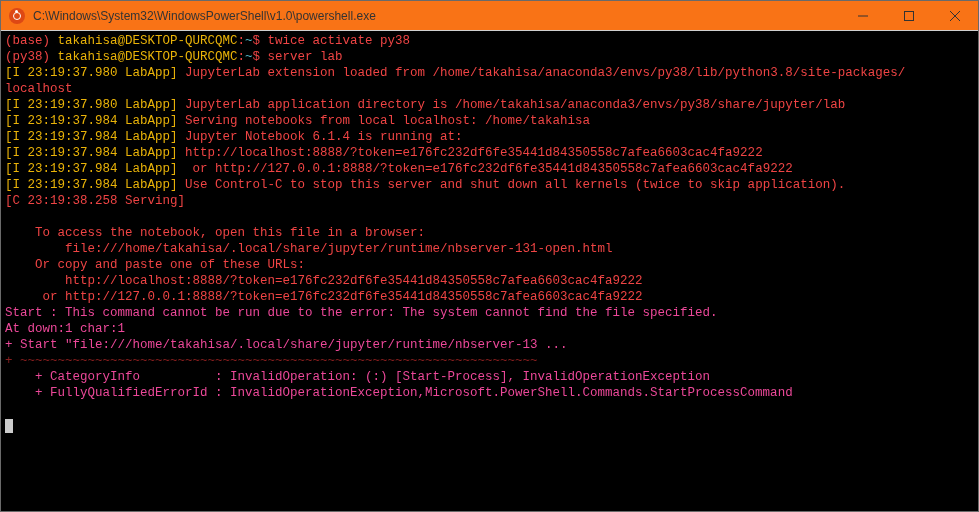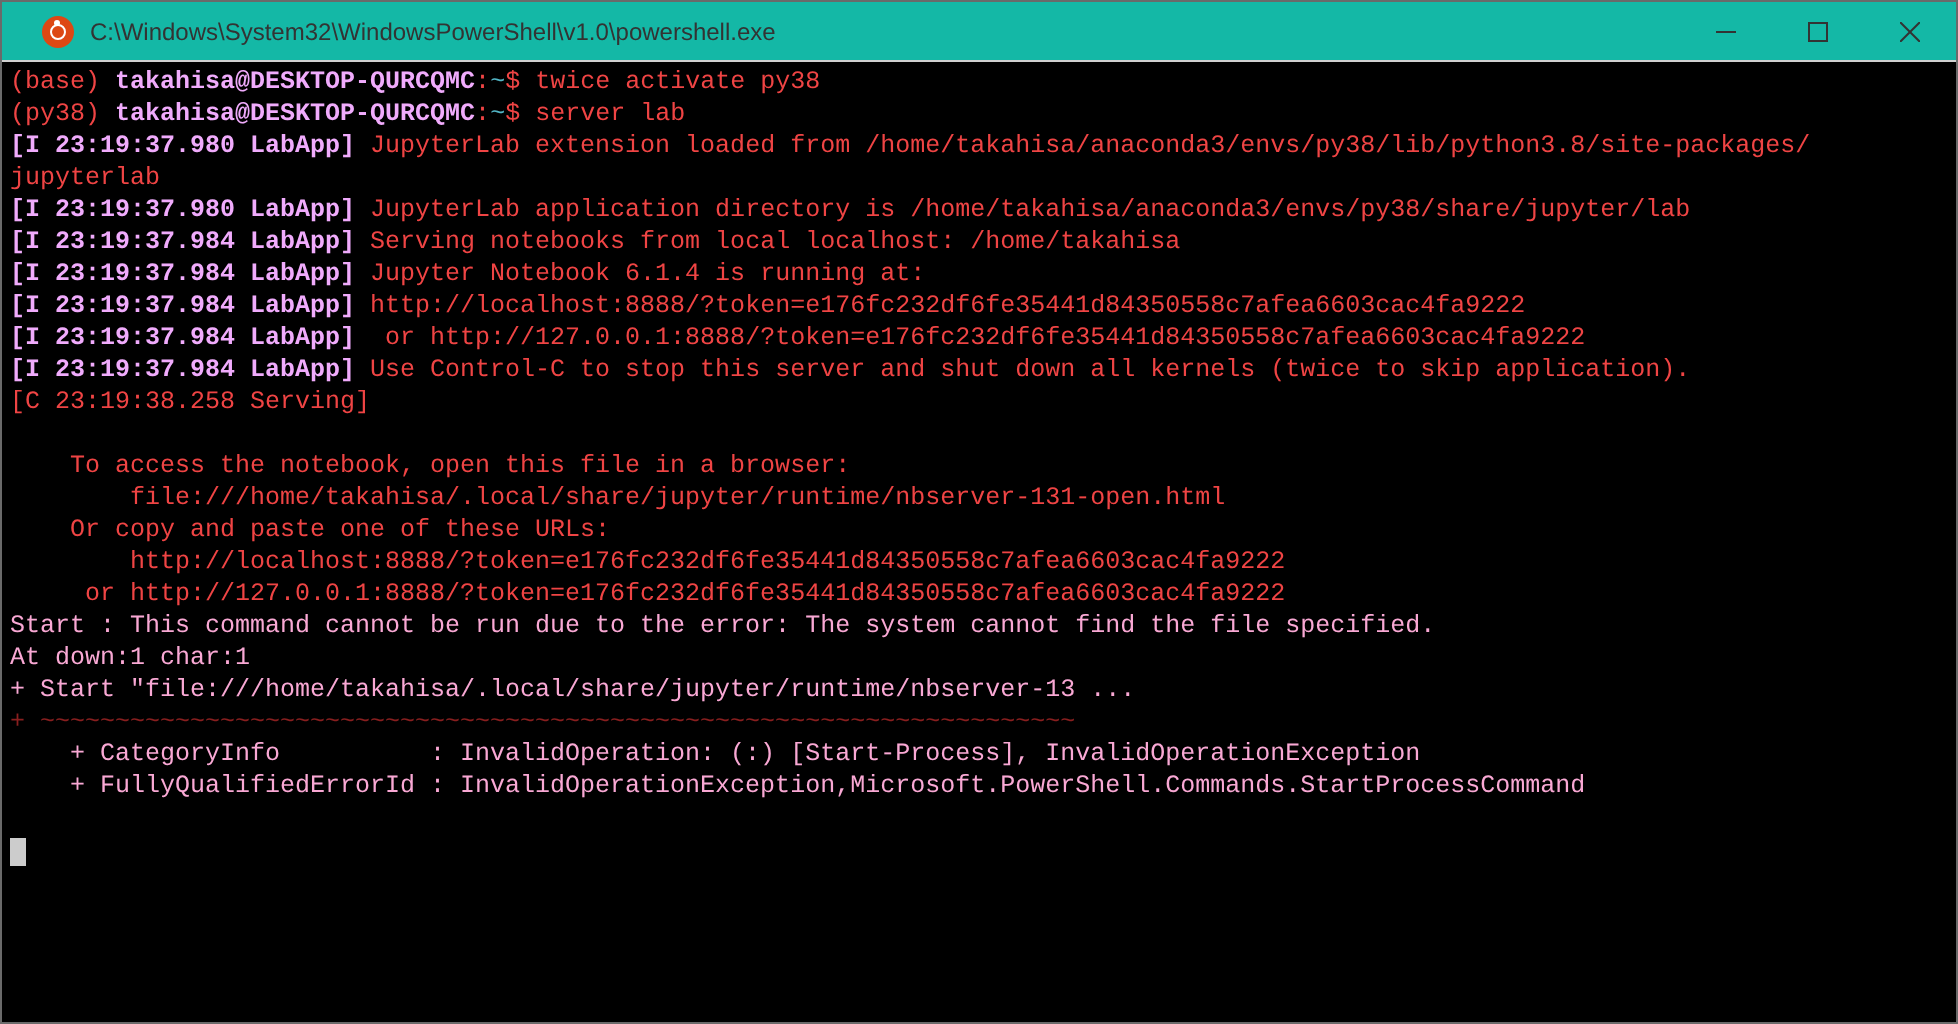--- a/index.html
+++ b/index.html
@@ -13,24 +13,24 @@
 .window {
   width: 979px;
   height: 512px;
   border: 1px solid #6a6a6a;
   display: flex;
   flex-direction: column;
   background: #000;
 }
 .titlebar {
   height: 30px;
-  background: #14b8a6;
+  background: #f97316;
   display: flex;
   align-items: center;
-  padding-left: 20px;
+  padding-left: 8px;
   border-bottom: 1px solid #d0d0d0;
 }
 .titlebar .icon {
   width: 16px;
   height: 16px;
   border-radius: 50%;
   background: #dd4814;
   display: flex;
   align-items: center;
   justify-content: center;
@@ -71,24 +71,24 @@
   flex: 1;
   background: #000;
   color: #ccc;
   font-family: Consolas, "Courier New", monospace;
   font-size: 12.5px;
   line-height: 16px;
   padding: 2px 4px;
   overflow: hidden;
   white-space: pre;
 }
-.green { color: #f0abfc; font-weight: bold; }
+.green { color: #eab308; }
 .cyan  { color: #52b6c6; }
 .white { color: #ef4444; }
-.red   { color: #f9a8d4; }
+.red   { color: #ec4899; }
 .darkred { color: #8a1f1f; }
 
 .cursor {
   display: inline-block;
   width: 8px;
   height: 14px;
   background: #ccc;
   vertical-align: bottom;
   animation: blink 1s step-start infinite;
 }
@@ -115,21 +115,21 @@
       <svg width="10" height="10">
           <line x1="0" y1="0" x2="10" y2="10" stroke="#333" stroke-width="1"></line>
           <line x1="10" y1="0" x2="0" y2="10" stroke="#333" stroke-width="1"></line>
         </svg>
     </div>
   </div>
 
   <div class="terminal"><span class="white">(base) </span><span class="green">takahisa@DESKTOP-QURCQMC</span><span class="white">:</span><span class="cyan">~</span><span class="white">$ </span><span class="white">twice activate py38</span>
 <span class="white">(py38) </span><span class="green">takahisa@DESKTOP-QURCQMC</span><span class="white">:</span><span class="cyan">~</span><span class="white">$ </span><span class="white">server lab</span>
 <span class="green">[I 23:19:37.980 LabApp]</span><span class="white"> JupyterLab extension loaded from /home/takahisa/anaconda3/envs/py38/lib/python3.8/site-packages/</span>
-<span class="white">jupyterlab</span>
+<span class="white">localhost</span>
 <span class="green">[I 23:19:37.980 LabApp]</span><span class="white"> JupyterLab application directory is /home/takahisa/anaconda3/envs/py38/share/jupyter/lab</span>
 <span class="green">[I 23:19:37.984 LabApp]</span><span class="white"> Serving notebooks from local localhost: /home/takahisa</span>
 <span class="green">[I 23:19:37.984 LabApp]</span><span class="white"> Jupyter Notebook 6.1.4 is running at:</span>
 <span class="green">[I 23:19:37.984 LabApp]</span><span class="white"> http://localhost:8888/?token=e176fc232df6fe35441d84350558c7afea6603cac4fa9222</span>
 <span class="green">[I 23:19:37.984 LabApp]</span><span class="white">  or http://127.0.0.1:8888/?token=e176fc232df6fe35441d84350558c7afea6603cac4fa9222</span>
 <span class="green">[I 23:19:37.984 LabApp]</span><span class="white"> Use Control-C to stop this server and shut down all kernels (twice to skip application).</span>
 <span class="white">[C 23:19:38.258 Serving]</span>
 <span class="white"></span>
 <span class="white">    To access the notebook, open this file in a browser:</span>
 <span class="white">        file:///home/takahisa/.local/share/jupyter/runtime/nbserver-131-open.html</span>

